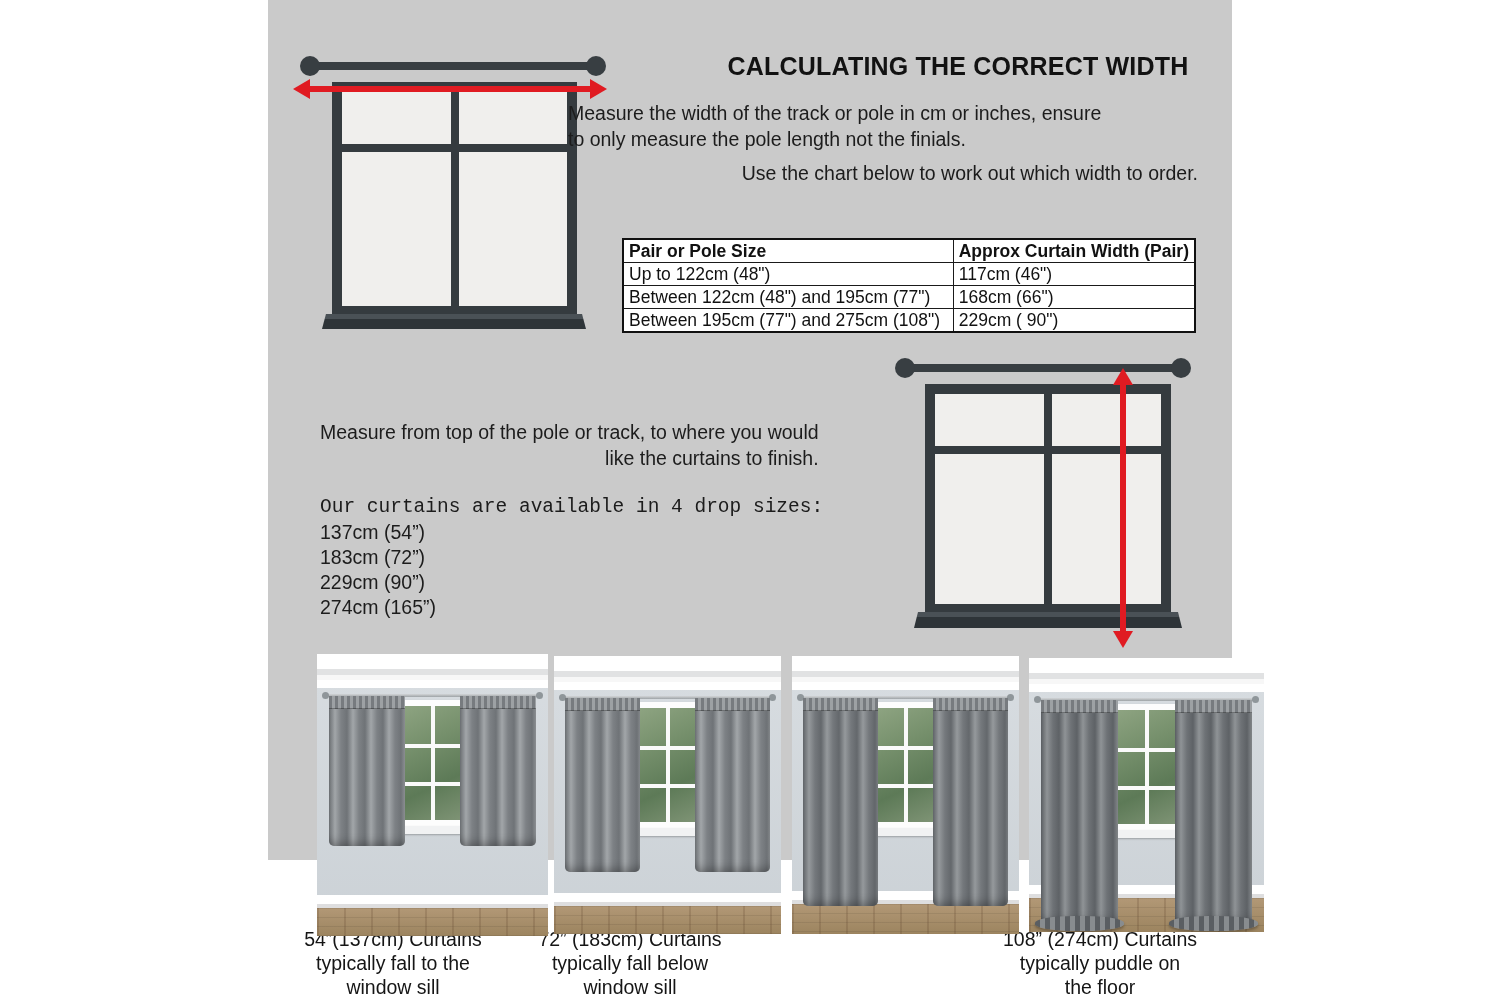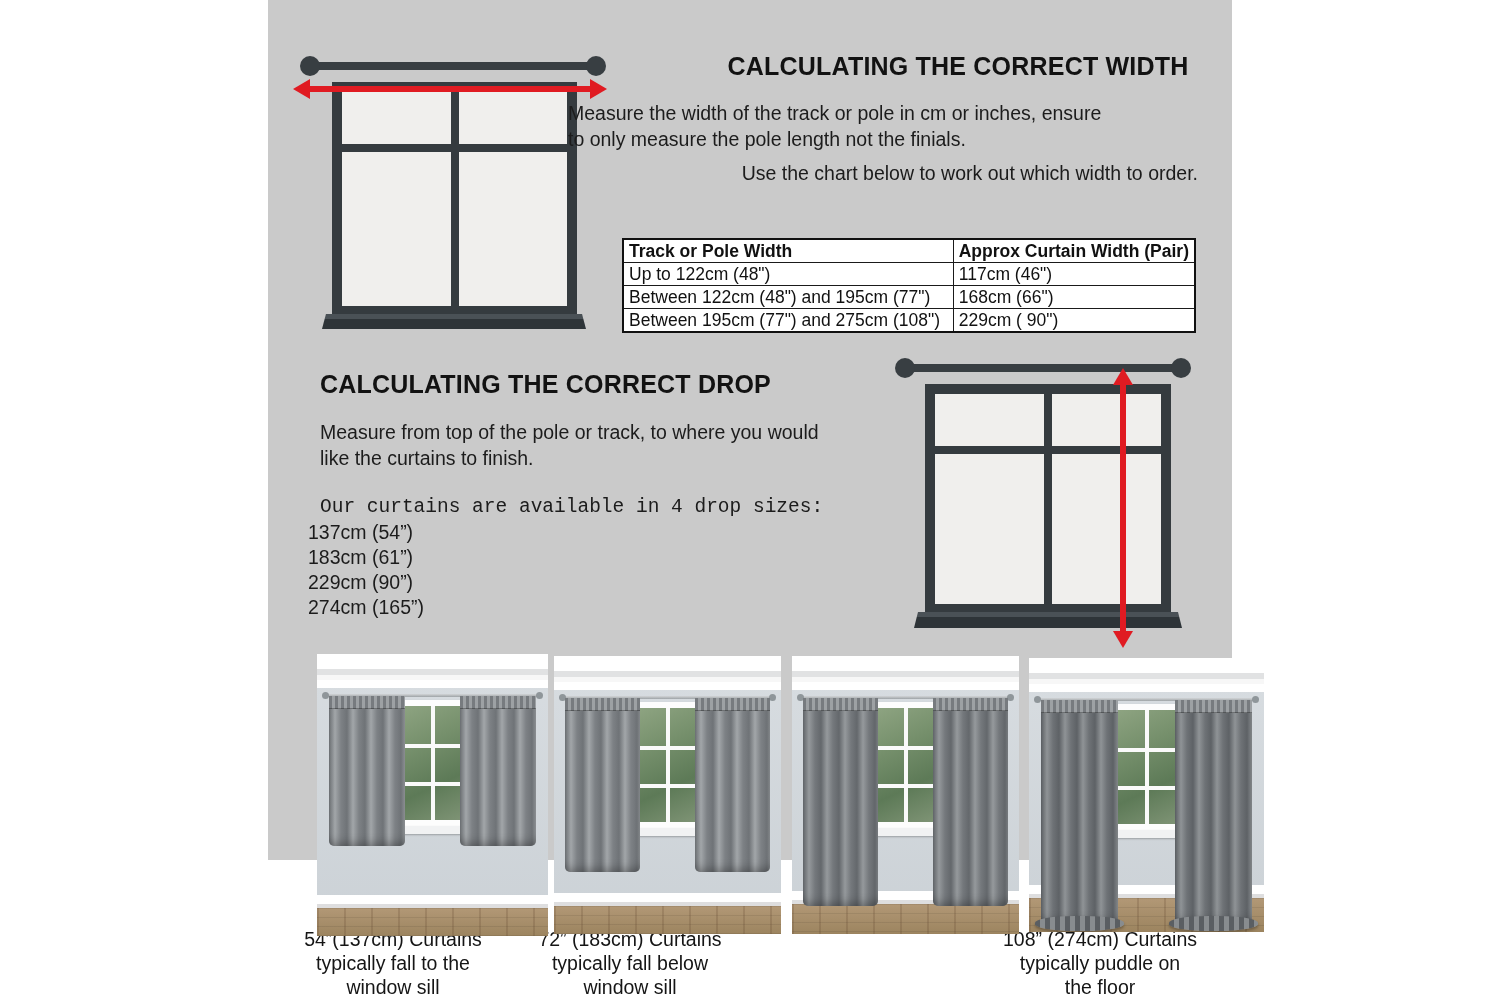--- a/index.html
+++ b/index.html
@@ -2,28 +2,28 @@
 <html><head>
 <meta charset="utf-8">
 <style>
   html,body{margin:0;padding:0;background:#ffffff;}
   .stage{position:relative;width:1500px;height:1000px;background:#ffffff;overflow:hidden;
          font-family:"Liberation Sans", sans-serif;color:#161616;}
   .canvas{position:absolute;left:268px;top:0;width:964px;height:860px;background:#cacaca;overflow:visible;}
 
   
   .title{position:absolute;font-size:25px;font-weight:bold;letter-spacing:.2px;color:#121212;}
-  .body-text{position:absolute;font-size:19.5px;line-height:26px;color:#1c1c1c;white-space:pre-line;}
+  .body-text{position:absolute;font-size:19.5px;line-height:26px;color:#1c1c1c;white-space:pre-line;text-align:right;}
   .width-title{left:440px;top:52px;width:500px;text-align:center;}
   .width-intro{left:300px;top:100px;width:630px;text-align:left;}
   .chart-hint{left:300px;top:160px;width:630px;text-align:right;}
   .drop-title{left:52px;top:370px;}
   .drop-intro{left:52px;top:419px;}
   .sizes-head{left:52px;top:495px;line-height:25px;font-family:Liberation Mono, monospace;}
-  .sizes-list{position:absolute;left:40px;top:520px;margin:0;padding:0;list-style:none;}
+  .sizes-list{position:absolute;left:52px;top:520px;margin:0;padding:0;list-style:none;}
   .sizes-list li{font-size:19.5px;line-height:25px;color:#1c1c1c;}
 
   
   .size-table{position:absolute;left:354px;top:238px;width:574px;border-collapse:collapse;
               background:#ffffff;font-size:17.5px;border:2px solid #111;}
   .size-table th,.size-table td{border:1px solid #1a1a1a;padding:0 5px;height:22px;
               text-align:left;font-weight:normal;white-space:nowrap;color:#111;}
   .size-table th{font-weight:bold;}
   .size-table .c1{width:328px;}
 
@@ -141,47 +141,46 @@
     </div>
 
     <div class="title width-title">CALCULATING THE CORRECT WIDTH</div>
     <div class="body-text width-intro">Measure the width of the track or pole in cm or inches, ensure
 to only measure the pole length not the finials.</div>
     <div class="body-text chart-hint">Use the chart below to work out which width to order.</div>
 
     <table class="size-table">
       <thead>
         <tr>
-          <th class="c1">Track or Pole Width</th>
+          <th class="c1">Pair or Pole Size</th>
           <th>Approx Curtain Width (Pair)</th>
         </tr>
       </thead>
       <tbody>
         <tr>
           <td>Up to 122cm (48")</td>
           <td>117cm (46")</td>
         </tr>
         <tr>
           <td>Between 122cm (48") and 195cm (77")</td>
           <td>168cm (66")</td>
         </tr>
         <tr>
           <td>Between 195cm (77") and 275cm (108")</td>
           <td>229cm ( 90")</td>
         </tr>
       </tbody>
     </table>
 
-    <div class="title drop-title">CALCULATING THE CORRECT DROP</div>
     <div class="body-text drop-intro">Measure from top of the pole or track, to where you would
 like the curtains to finish.</div>
     <div class="body-text sizes-head">Our curtains are available in 4 drop sizes:</div>
     <ul class="sizes-list">
       <li>137cm (54”)</li>
-      <li>183cm (61”)</li>
+      <li>183cm (72”)</li>
       <li>229cm (90”)</li>
       <li>274cm (165”)</li>
     </ul>
 
     <div>
       <div class="pole pole2"></div>
       <div class="finial fin2a"></div>
       <div class="finial fin2b"></div>
       <div class="dwin win2">
         <div class="pane"></div>

